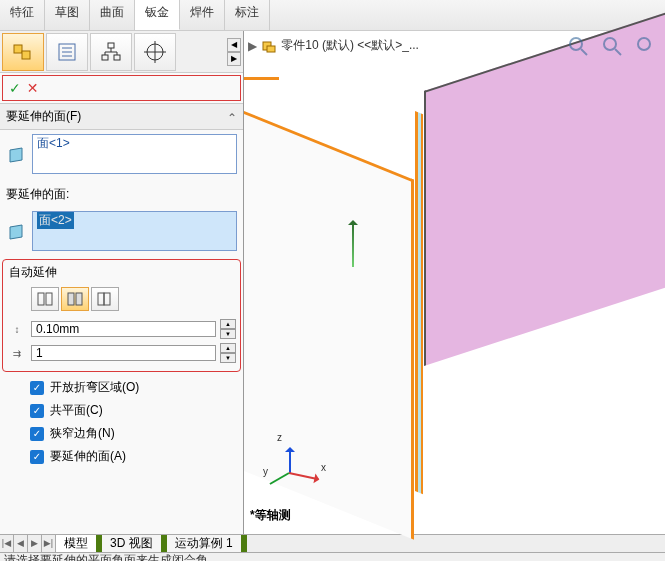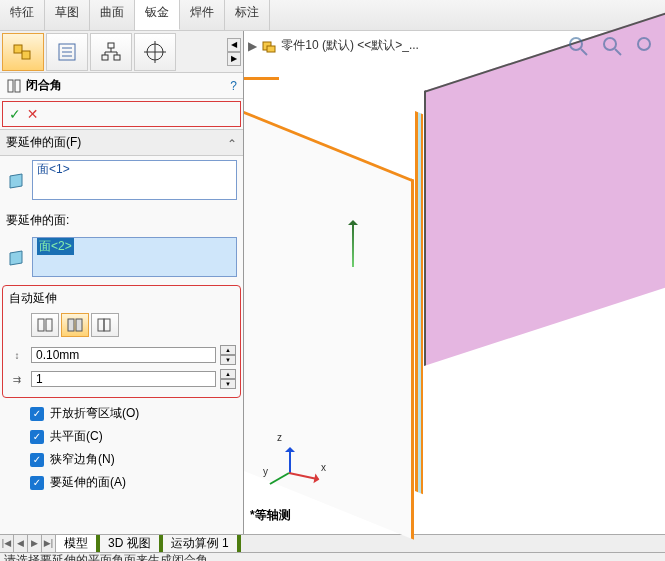--- a/index.html
+++ b/index.html
@@ -74,21 +74,21 @@
 .triad .x::after{content:"";position:absolute;right:-6px;top:-4px;border:5px solid transparent;border-left-color:#d93a3a;}
 .triad .y { position:absolute; left:20px; bottom:20px; width:22px; height:2px; background:#1a9c2e; transform:rotate(150deg); transform-origin:left;}
 .triad .lbl { position:absolute; font-size:10px; color:#333; }
 
 .view-label { position:absolute; left:6px; bottom:10px; font-weight:bold; }
 
 
 .bottom-tabs { height:18px; background:#eee; border-top:1px solid #aaa; display:flex; align-items:stretch; }
 .bt-nav { display:flex; }
 .bt-nav div { width:14px; border-right:1px solid #aaa; text-align:center; font-size:9px; line-height:16px; color:#666; cursor:pointer; }
-.bt-tab { padding:0 8px; border-right:4px solid #4d7c0f; line-height:16px; cursor:pointer; background:#f5f5f5; }
+.bt-tab { padding:0 8px; border-right:6px solid #4d7c0f; line-height:16px; cursor:pointer; background:#f5f5f5; }
 .bt-tab.active { background:#fff; }
 
 .status { height:16px; background:#f0f0f0; border-top:1px solid #aaa; padding:0 4px; line-height:15px; color:#333; }
 
 
 svg { display:block; }
 </style>
 </head>
 <body>
 
@@ -136,28 +136,20 @@
             <line x1="11" y1="0" x2="11" y2="22" stroke="#333"></line>
             <line x1="0" y1="11" x2="22" y2="11" stroke="#333"></line>
           </svg>
       </div>
       <div class="scroll-arrows">
         <div>◀</div>
         <div>▶</div>
       </div>
     </div>
 
-    <div class="panel-title">
-      <svg width="16" height="16">
-          <rect x="2" y="2" width="5" height="12" fill="none" stroke="#555"></rect>
-          <rect x="9" y="2" width="5" height="12" fill="none" stroke="#555"></rect>
-        </svg>
-      <span style="font-weight:bold">闭合角</span>
-      <span class="help">?</span>
-    </div>
 
     <div class="ok-cancel">
       <span class="ok-btn">✓</span>
       <span class="cancel-btn">✕</span>
     </div>
 
     <div class="section-header">
       <span>要延伸的面(F)</span>
       <span class="collapse">⌃</span>
     </div>
@@ -175,21 +167,21 @@
     <div class="field-row" style="padding-top:8px">
       <span>要延伸的面:</span>
     </div>
     <div class="field-row">
       <div class="field-icon">
         <svg width="18" height="18">
             <polygon points="3,5 15,3 15,15 3,17" fill="#8fd0e8" stroke="#3a7a9c"></polygon>
           </svg>
       </div>
       <div class="face-list selected">
-        <div style="background:#1a6fb3;color:#86efac;padding:0 2px;width:fit-content">面&lt;2&gt;</div>
+        <div style="background:#1a6fb3;color:#e5e5e5;padding:0 2px;width:fit-content">面&lt;2&gt;</div>
       </div>
     </div>
 
     <div class="corner-group">
       <div class="corner-group-title">自动延伸</div>
       <div class="corner-type-row">
         <div class="corner-type-btn">
             <svg width="18" height="16">
               <rect x="2" y="2" width="6" height="12" fill="none" stroke="#555"></rect>
               <rect x="10" y="2" width="6" height="12" fill="none" stroke="#555"></rect>

